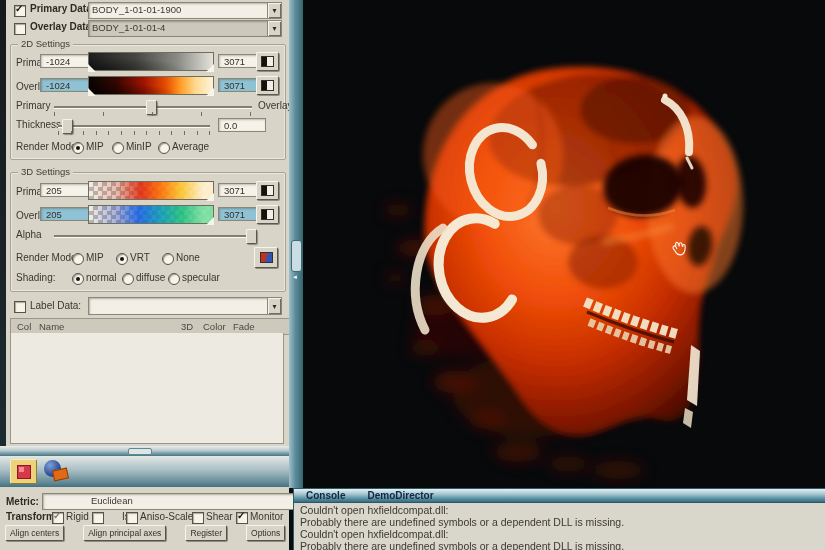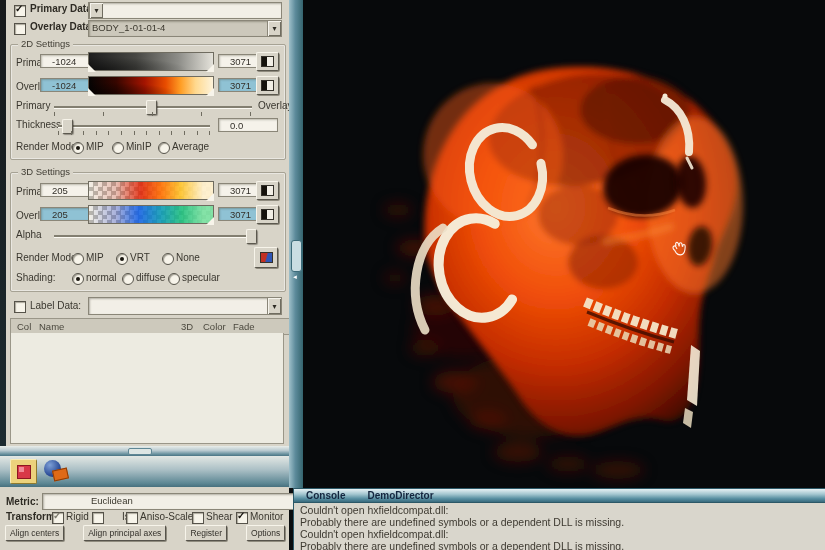--- a/index.html
+++ b/index.html
@@ -16,21 +16,21 @@
 
   .combo{position:absolute;display:flex;align-items:stretch;background:#f2efe7;
          border:1px solid #8a8678;box-shadow:inset 1px 1px 2px rgba(60,55,40,.35);}
   .combo.dis{background:#ccc8bb;}
   .combo-val{flex:1;font-size:9.5px;padding:1px 3px;color:#3c392f;overflow:hidden;white-space:nowrap;}
   .combo-arrow{width:13px;background:#d8d4c8;border-left:1px solid #8a8678;
                display:flex;align-items:center;justify-content:center;font-size:8px;color:#2e2b24;
                box-shadow:inset 1px 1px 0 #f5f3ec, inset -1px -1px 0 #6f6c60;}
 
   .num{position:absolute;background:#f5f2ea;border:1px solid #8a8678;
-       box-shadow:inset 1px 1px 2px rgba(60,55,40,.3);font-size:9.5px;padding:0 11px;
+       box-shadow:inset 1px 1px 2px rgba(60,55,40,.3);font-size:9.5px;padding:0 5px;
        font-family:"Liberation Sans",sans-serif;color:#33302a;}
   .num.sel{background:#8fc2d4;}
 
   .fs{position:absolute;border:1px solid #a6a294;box-shadow:inset 0 0 0 1px rgba(255,255,255,.45);border-radius:2px;}
   .legend{position:absolute;background:#d8d4c8;padding:0 3px;font-size:9.5px;color:#403d34;white-space:nowrap;}
 
   .ramp{position:absolute;border:1px solid #6f6c60;overflow:visible;}
   .ramp .tri-l{position:absolute;left:-1px;bottom:-2px;width:0;height:0;
                border-bottom:8px solid #f7f4ea;border-right:8px solid transparent;}
   .ramp .tri-r{position:absolute;right:-1px;bottom:-2px;width:0;height:0;
@@ -114,20 +114,21 @@
 
 <div class="app">
 
   <div class="abs edge-strip" style="left:0;top:0;width:6px;height:446px;"></div>
 
   <div class="abs panel" style="left:6px;top:0;width:283px;height:446px;">
 
     <span class="cb on" style="left:8px;top:5px;"></span>
     <span class="lbl b" style="left:24px;top:3px;">Primary Data:</span>
     <div class="combo" style="left:82px;top:2px;width:192px;height:15px;">
+      <span class="combo-val">BODY_1-01-01-1900</span>
       <span class="combo-arrow">▾</span>
     </div>
 
     <span class="cb" style="left:8px;top:23px;"></span>
     <span class="lbl b" style="left:24px;top:21px;">Overlay Data:</span>
     <div class="combo dis" style="left:82px;top:20px;width:192px;height:15px;">
       <span class="combo-val">BODY_1-01-01-4</span>
       <span class="combo-arrow">▾</span>
     </div>
 

